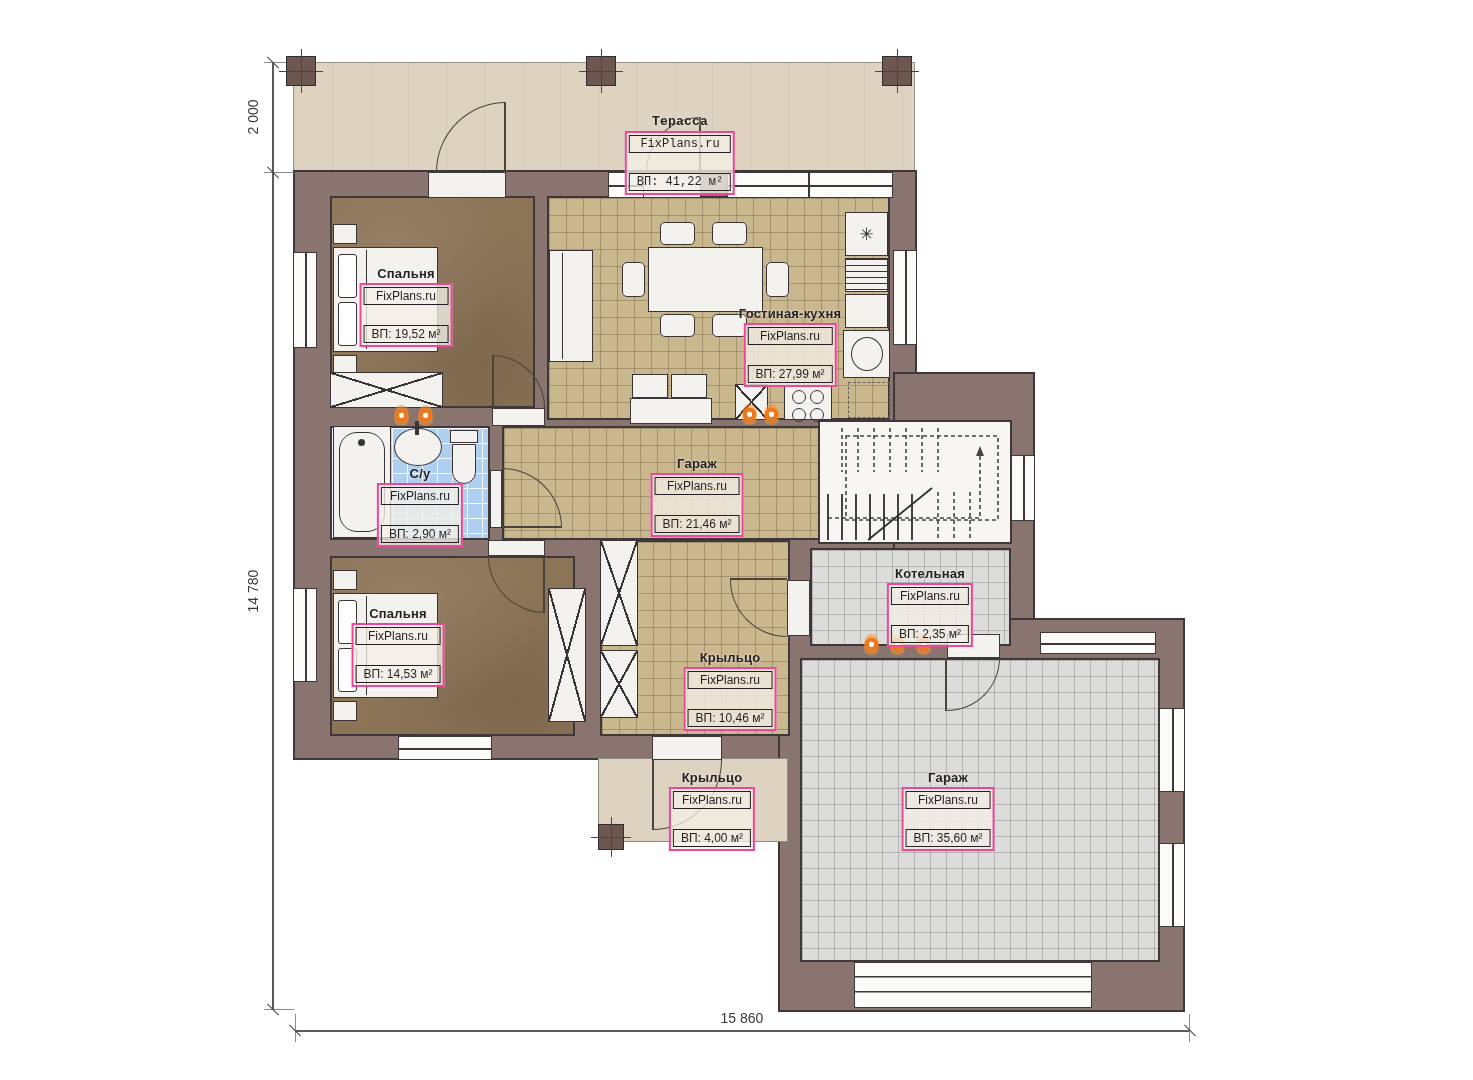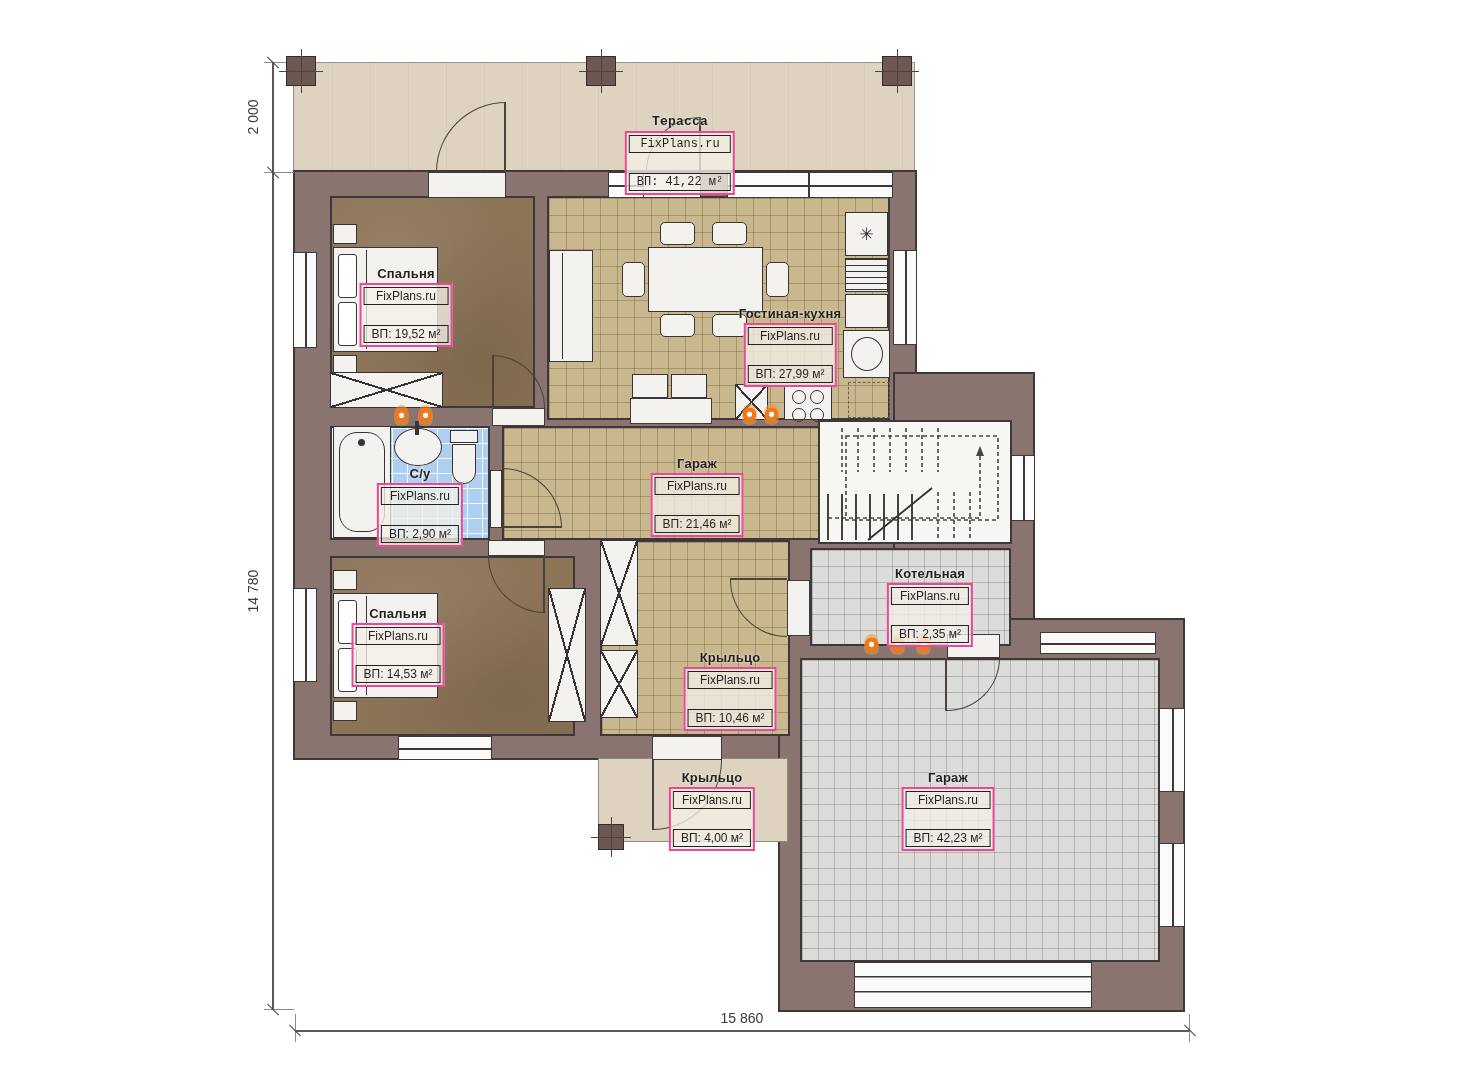--- a/index.html
+++ b/index.html
@@ -309,21 +309,21 @@
     <div class="room-name">Крыльцо</div>
     <div class="label-box">
       <div class="label-row">FixPlans.ru</div>
       <div class="label-row">ВП: 4,00 м²</div>
     </div>
   </div>
   <div class="room-label" style="left:948px;top:770px;">
     <div class="room-name">Гараж</div>
     <div class="label-box">
       <div class="label-row">FixPlans.ru</div>
-      <div class="label-row">ВП: 42,23 м²</div>
+      <div class="label-row">ВП: 35,60 м²</div>
     </div>
   </div>
 
   <div class="abs dim-line" style="left:272px;top:62px;width:1.5px;height:110px;"></div>
   <div class="abs dim-line" style="left:272px;top:172px;width:1.5px;height:838px;"></div>
   <div class="abs dim-ext" style="left:264px;top:62px;width:30px;height:1px;"></div>
   <div class="abs dim-ext" style="left:264px;top:172px;width:30px;height:1px;"></div>
   <div class="abs dim-ext" style="left:264px;top:1009px;width:30px;height:1px;"></div>
   <div class="tick" style="left:265px;top:62px;"></div>
   <div class="tick" style="left:265px;top:172px;"></div>

